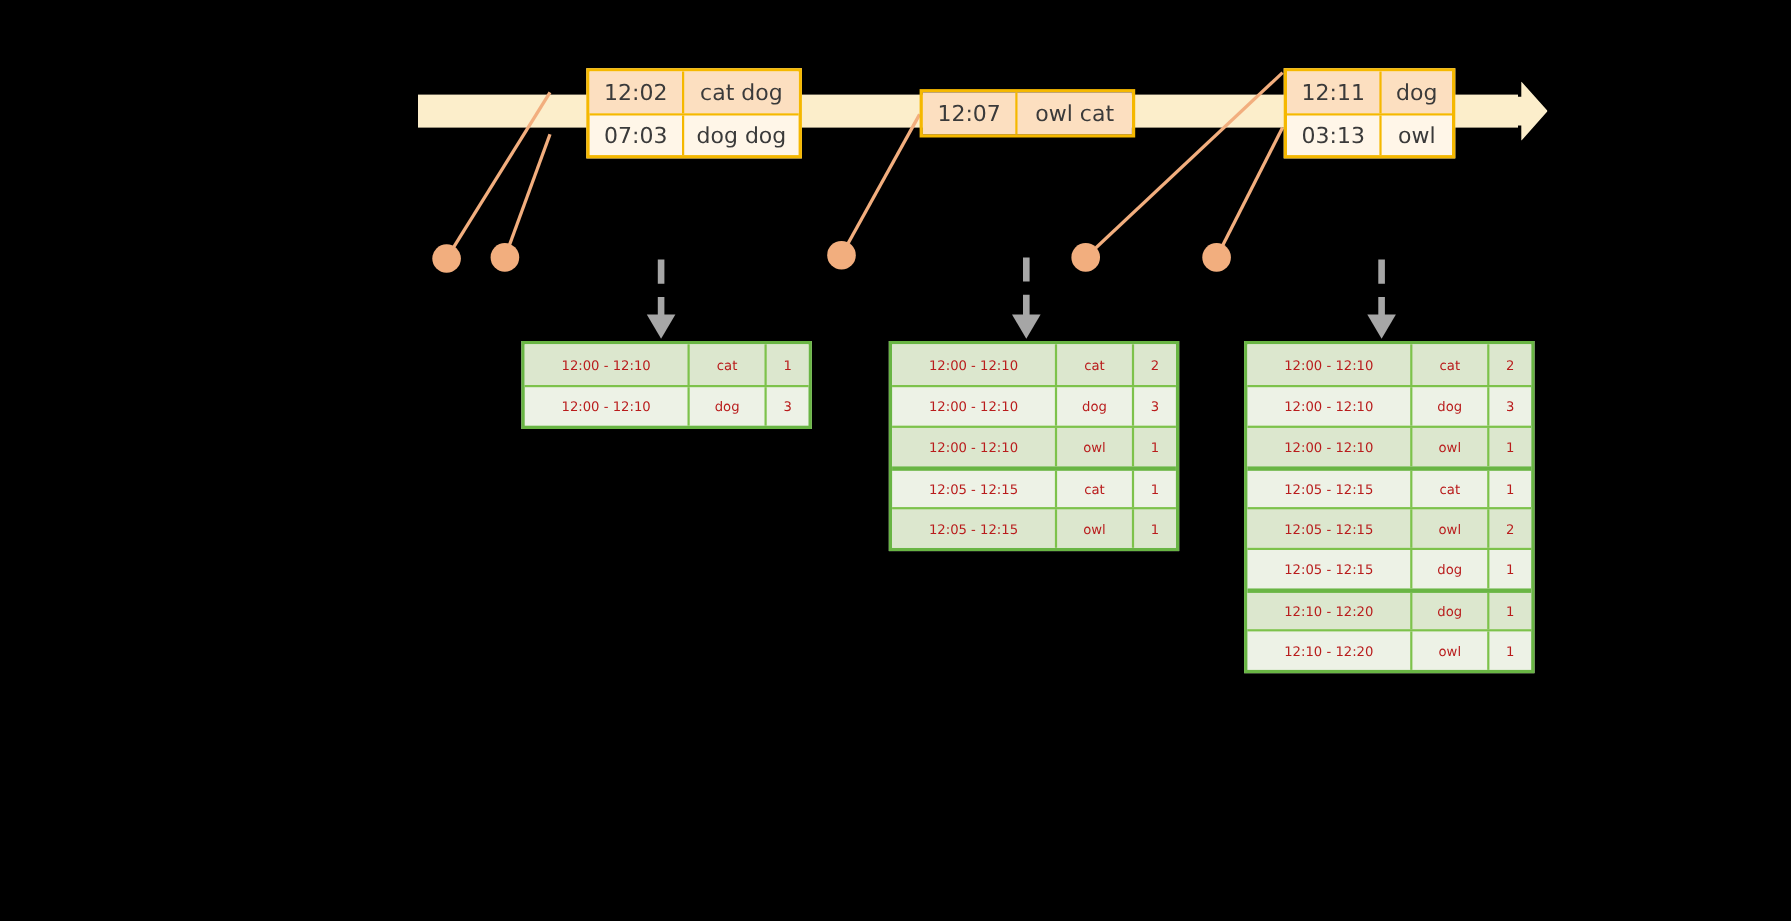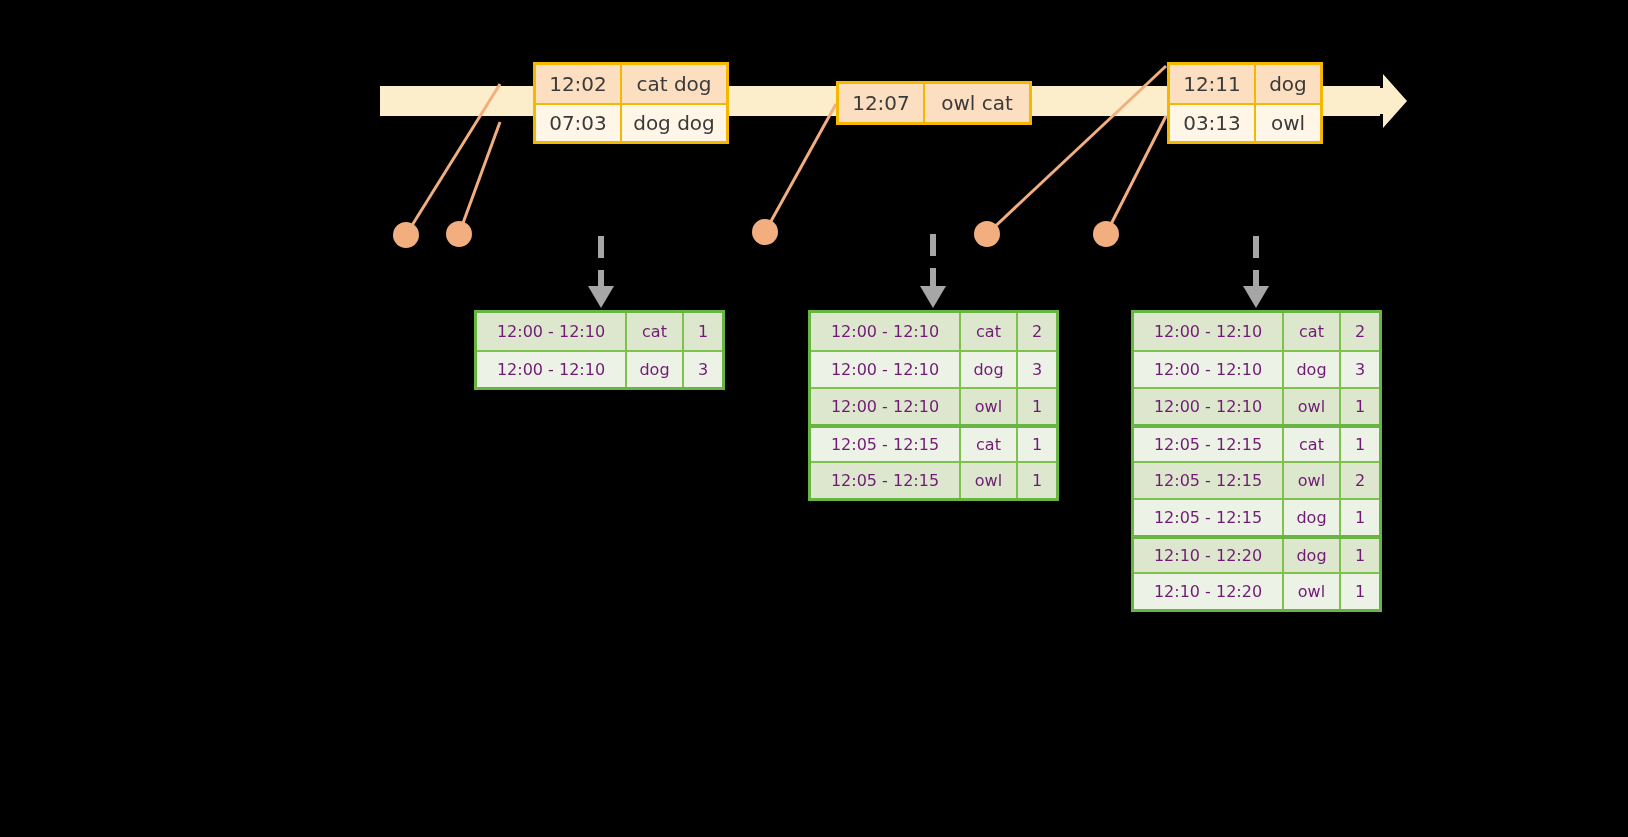--- a/index.html
+++ b/index.html
@@ -55,24 +55,24 @@
     border:3px solid #69B544;
     box-sizing:border-box;
     background:#EDF2E6;
   }
   .tbl .trow{display:flex;height:37px;box-sizing:border-box;}
   .tbl .trow + .trow{border-top:2px solid #7DC24B;}
   .tbl .trow.grpend + .trow{border-top:4px solid #69B544;}
   .tbl .trow.shade{background:#DCE7CE;}
   .tbl .td{
     display:flex;align-items:center;justify-content:center;
-    font-size:16px;color:#701a75;box-sizing:border-box;white-space:nowrap;
+    font-size:12px;color:#b91c1c;box-sizing:border-box;white-space:nowrap;
   }
   .tbl .td.win{width:148px;}
-  .tbl .td.key{width:57px;border-left:2px solid #7DC24B;}
+  .tbl .td.key{width:70px;border-left:2px solid #7DC24B;}
   .tbl .td.cnt{width:40px;border-left:2px solid #7DC24B;}
 
   #tbl-1{left:474px;top:310px;}
   #tbl-2{left:808px;top:310px;}
   #tbl-3{left:1131px;top:310px;}
   #tbl-2 .td.win{width:148px;}
   #tbl-3 .td.win{width:148px;}
 </style>
 </head>
 <body>

